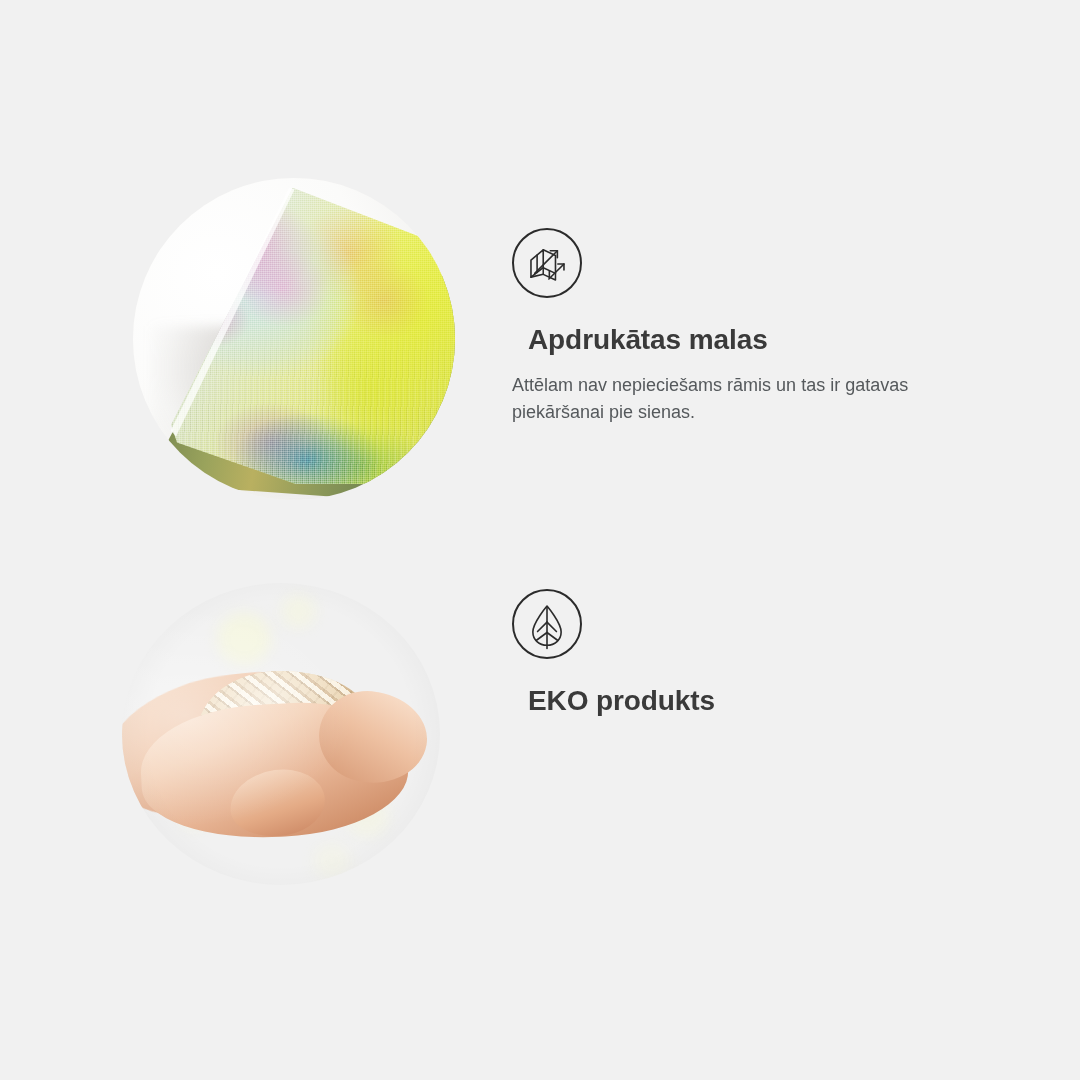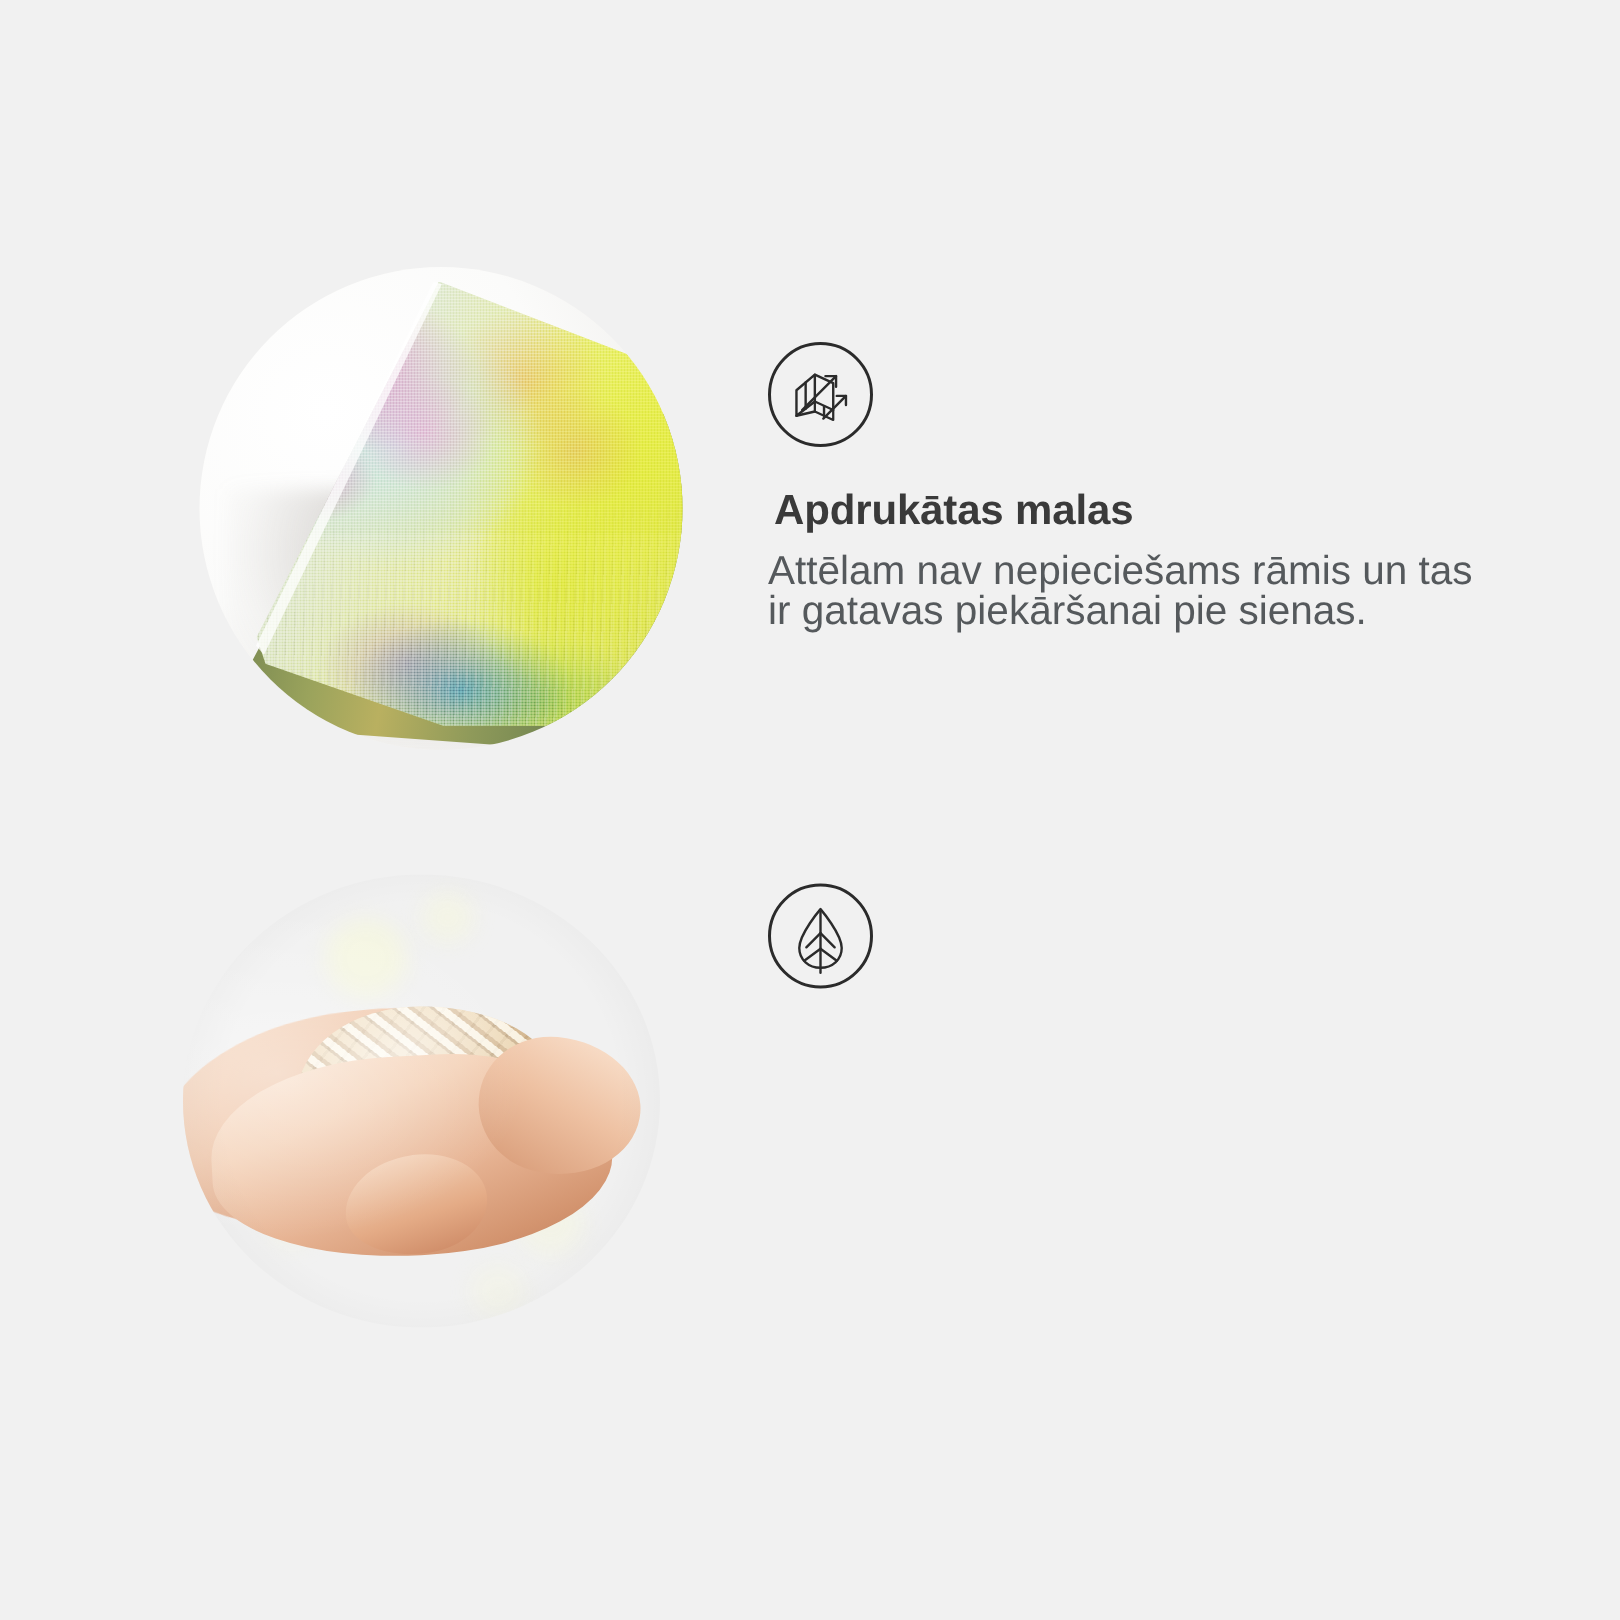--- a/index.html
+++ b/index.html
@@ -46,26 +46,26 @@
   .feature-icon svg {
     display: block;
     width: 100%;
     height: 100%;
   }
   .feature-title {
     font-size: 28px;
     font-weight: 700;
     color: #3a3a3a;
     letter-spacing: -0.1px;
-    margin: 4px;
+    margin: 16px;
     line-height: 1.15;
     white-space: nowrap;
   }
   .feature-desc {
-    font-size: 27px;
+    font-size: 18px;
     font-weight: 400;
     color: #55595c;
     line-height: 27px;
     margin: 0;
   }
 
   
   #feature-printed-edges .feature-media {
     left: 133px;
     top: 178px;
@@ -410,17 +410,18 @@
 
           <path d="M35 17.5 L35 61"></path>
 
           <path d="M35 33 L25 43"></path>
           <path d="M35 33 L45 43"></path>
           <path d="M35 44 L23.5 52.5"></path>
           <path d="M35 44 L46.5 52.5"></path>
         </svg>
       </span>
 
+      <h2 class="feature-title">EKO produkts</h2>
 
     </div>
   </section>
 
 </div>
 
 </body></html>

